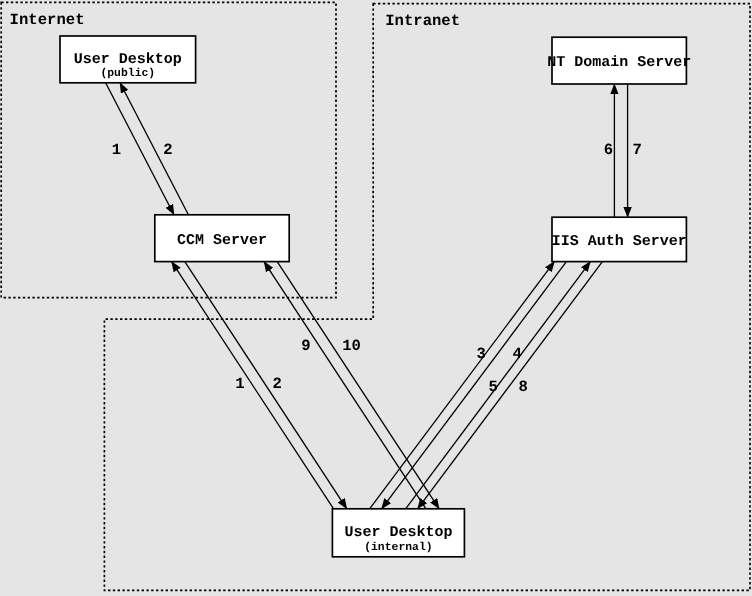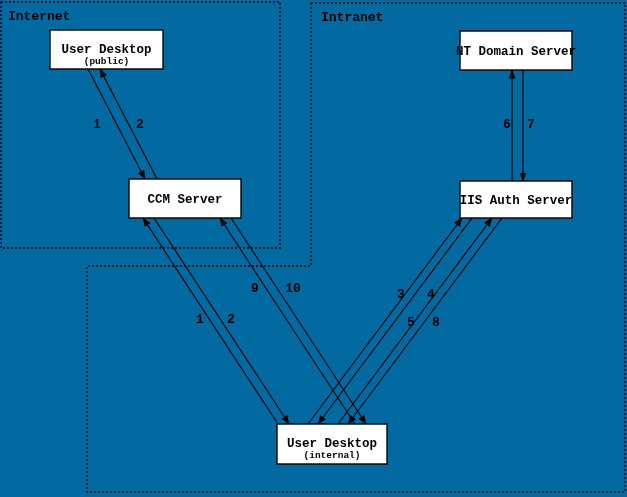--- a/index.html
+++ b/index.html
@@ -4,21 +4,21 @@
 <style>
   html, body {
     margin: 0;
     padding: 0;
     background: #ffffff;
   }
   .diagram-wrap {
     position: relative;
     width: 627px;
     height: 497px;
-    background: #0369a1;
+    background: #e5e5e5;
     overflow: hidden;
   }
   svg {
     display: block;
     font-family: "Liberation Mono", "DejaVu Sans Mono", monospace;
   }
   .zone-border {
     fill: none;
     stroke: #000000;
     stroke-width: 1.4;

